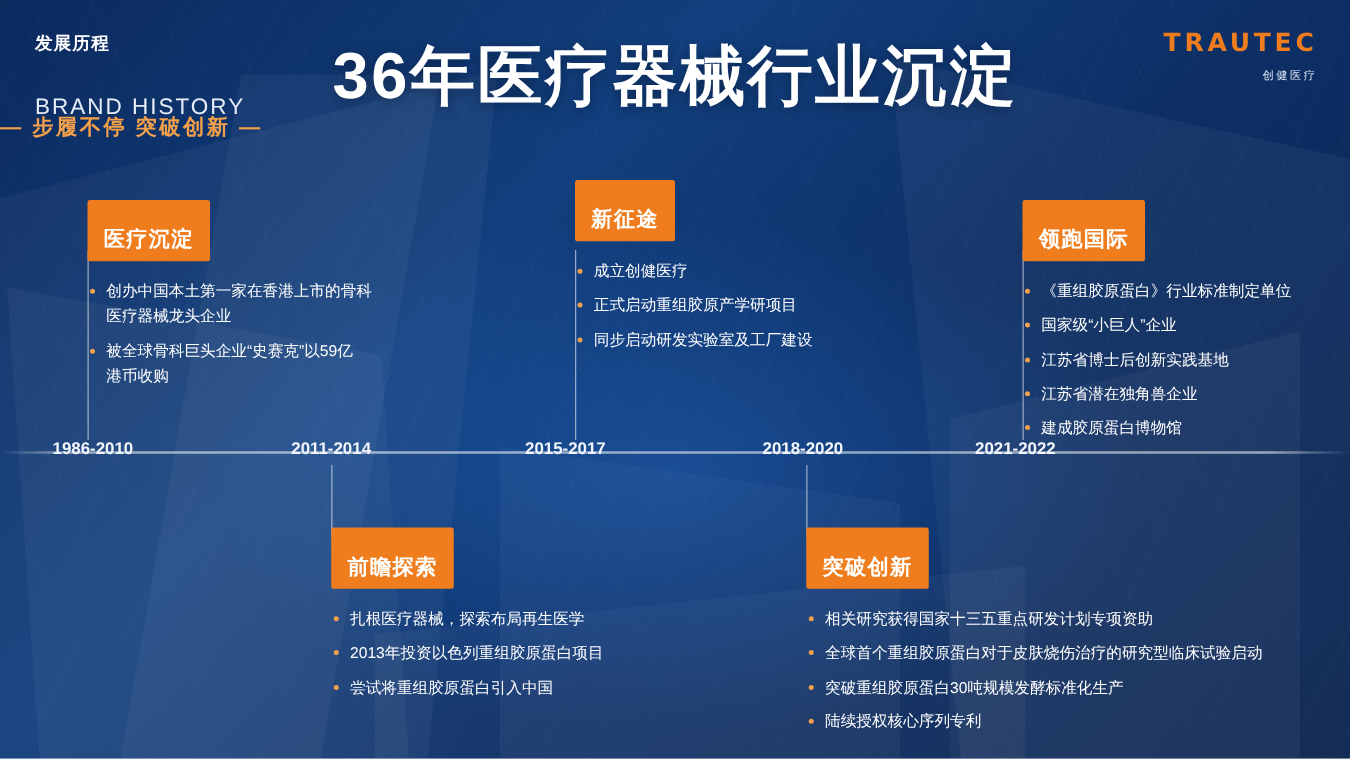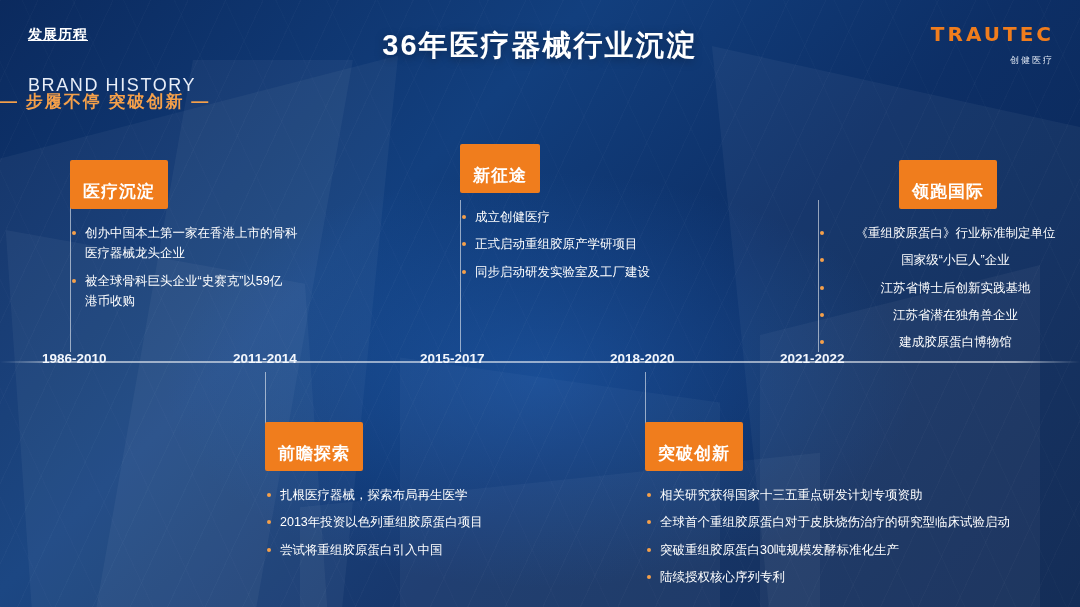--- a/index.html
+++ b/index.html
@@ -36,29 +36,29 @@
     background: radial-gradient(ellipse at center, rgba(40,110,200,0.45) 0%, rgba(12,45,100,0) 70%);
   }
   .grid-lines { position: absolute; inset: 0; opacity: .18;
     background-image: repeating-linear-gradient(115deg, rgba(255,255,255,.12) 0 1px, transparent 1px 34px),
                       repeating-linear-gradient(65deg, rgba(255,255,255,.08) 0 1px, transparent 1px 46px);
   }
   .content { position: relative; z-index: 5; width: 100%; height: 100%; }
 
   
   .brand-history { position: absolute; left: 28px; top: 24px; line-height: 1.45; }
-  .brand-history .cn { font-size: 14px; font-weight: bold; letter-spacing: 1px; text-decoration: underline; }
+  .brand-history .cn { font-size: 14px; font-weight: bold; letter-spacing: 1px; }
   .brand-history .en { font-size: 18px; letter-spacing: 1.6px; color: #e8eef8; margin-top: 28px; }
 
   .logo { position: absolute; right: 26px; top: 22px; text-align: right; }
   .logo .logo-main { font-size: 20px; font-weight: bold; letter-spacing: 3px; color: #f07d1d; font-family: "DejaVu Sans", sans-serif; }
   .logo .logo-sub { font-size: 9px; letter-spacing: 2px; color: #dfe7f3; margin-top: 8px; }
 
   .title { position: absolute; top: 26px; left: 0; width: 100%; text-align: center;
-           font-size: 29px; font-weight: bold; letter-spacing: 2px; text-shadow: 0 2px 10px rgba(0,0,0,.35); }
+           font-size: 52px; font-weight: bold; letter-spacing: 2px; text-shadow: 0 2px 10px rgba(0,0,0,.35); }
   .subtitle { position: absolute; top: 90px; left: 0; width: 100%; 
               font-size: 17px; font-weight: bold; color: #f5a04a; letter-spacing: 2px; }
 
   
   .axis { position: absolute; left: 0; top: 361px; width: 1080px; height: 2px;
           background: linear-gradient(to right, rgba(255,255,255,0) 0%, rgba(255,255,255,.55) 6%, rgba(255,255,255,.55) 94%, rgba(255,255,255,0) 100%); }
   .year { position: absolute; top: 351px; font-size: 13.5px; font-weight: bold; color: #f2f6fc; white-space: nowrap; }
 
   
   .conn { position: absolute; width: 1px; background: rgba(255,255,255,.55); }
@@ -151,21 +151,21 @@
     <div class="block" style="left:645px; top:422px; width:420px;">
       <span class="tag">突破创新</span>
       <ul class="bullets">
         <li>相关研究获得国家十三五重点研发计划专项资助</li>
         <li>全球首个重组胶原蛋白对于皮肤烧伤治疗的研究型临床试验启动</li>
         <li>突破重组胶原蛋白30吨规模发酵标准化生产</li>
         <li>陆续授权核心序列专利</li>
       </ul>
     </div>
 
-    <div class="block" style="left:818px; top:160px; width:260px;text-align:center;">
+    <div class="block" style="left:818px; top:160px; width:260px;">
       <span class="tag">领跑国际</span>
       <ul class="bullets">
         <li>《重组胶原蛋白》行业标准制定单位</li>
         <li>国家级“小巨人”企业</li>
         <li>江苏省博士后创新实践基地</li>
         <li>江苏省潜在独角兽企业</li>
         <li>建成胶原蛋白博物馆</li>
       </ul>
     </div>
 

